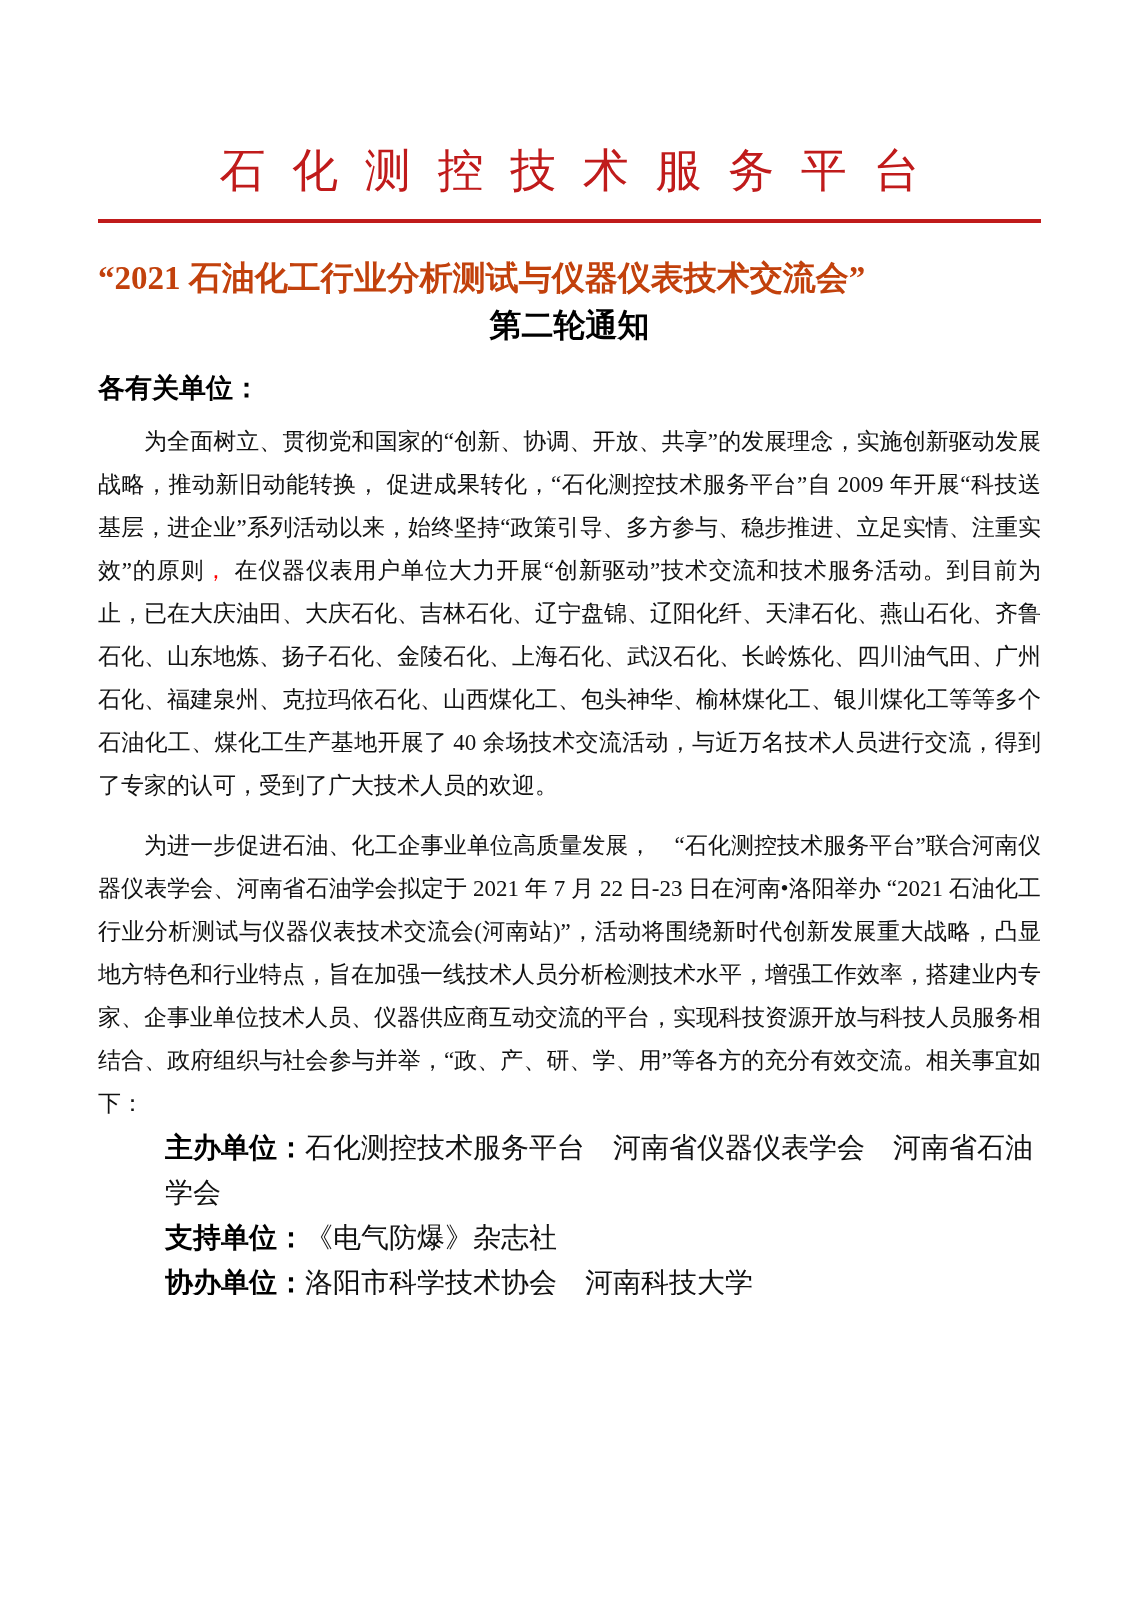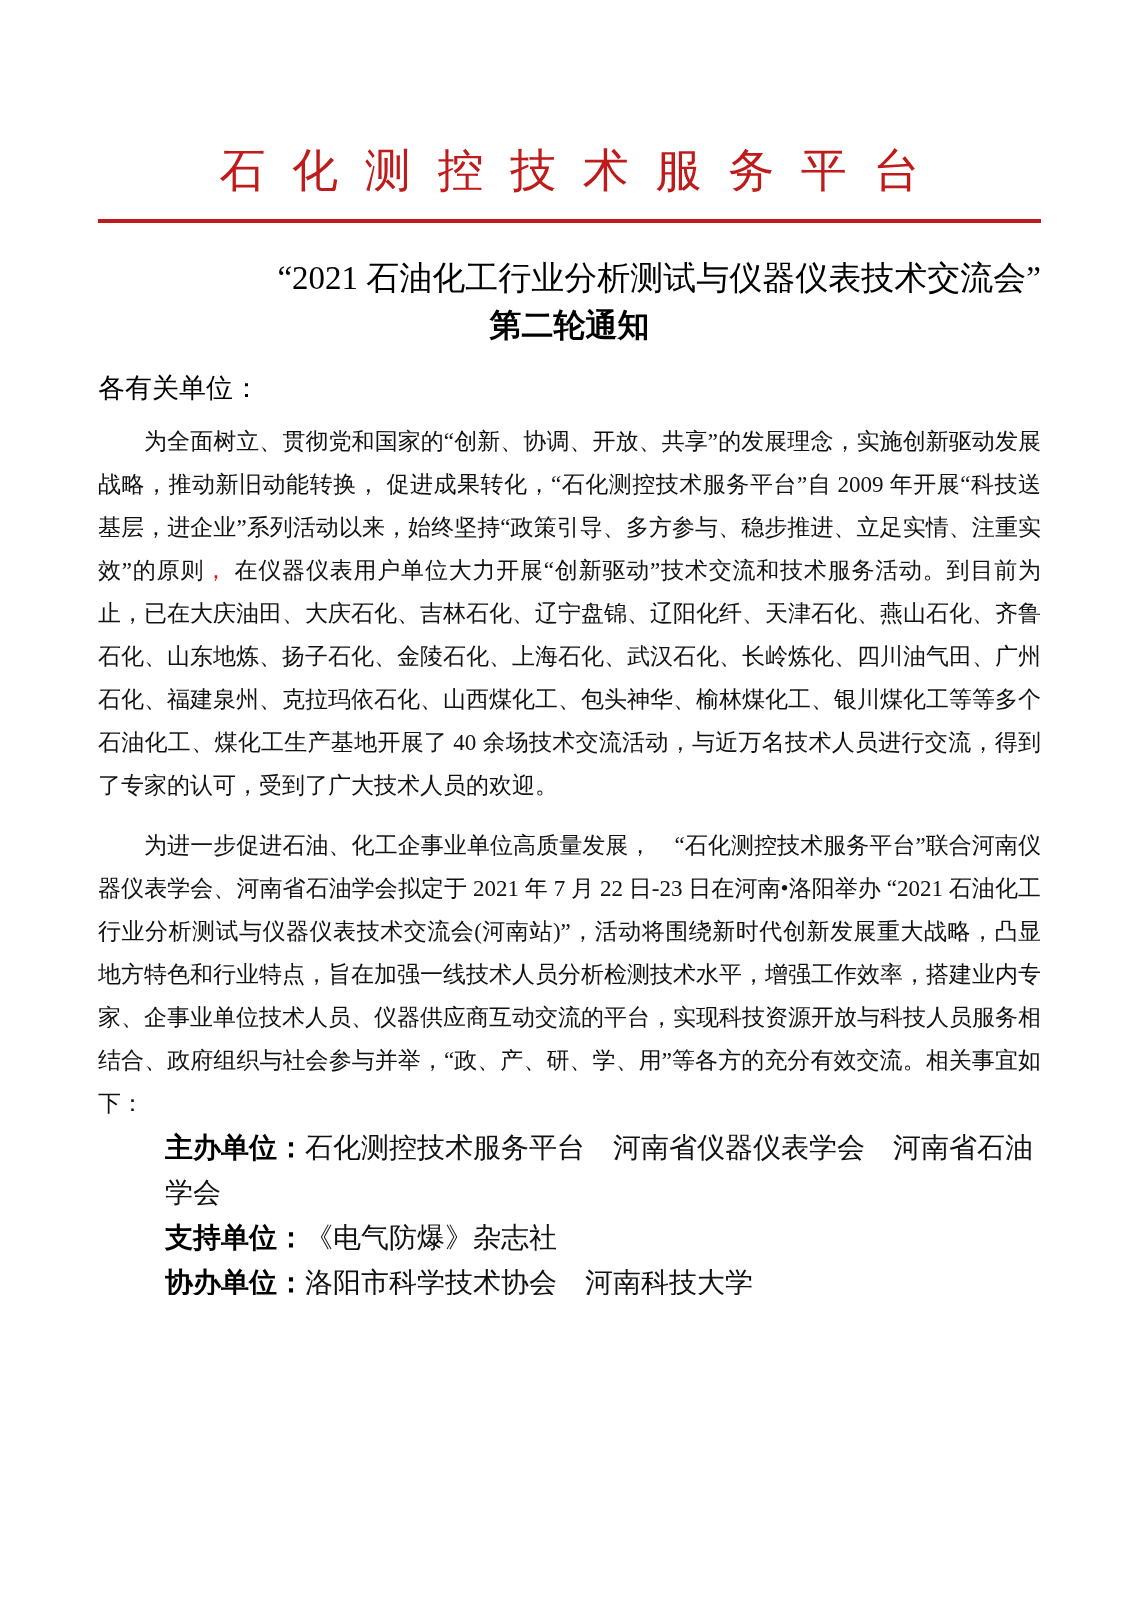--- a/index.html
+++ b/index.html
@@ -25,38 +25,38 @@
     margin-right: -0.58em; 
     white-space: nowrap;
   }
   .rule {
     height: 4px;
     background: #c01b1b;
     margin-top: 20px;
   }
   .doc-title {
     margin-top: 34px;
-    text-align: right;
-    font-weight: normal;
+    text-align: left;
+    font-weight: bold;
     font-size: 33px;
     line-height: 42px;
-    color: #000000;
+    color: #c2410c;
   }
   .doc-subtitle {
     margin-top: 6px;
     text-align: center;
     font-weight: bold;
     font-size: 32px;
     line-height: 40px;
     color: #000000;
   }
   .salutation {
     margin-top: 26px;
     font-family: "Liberation Sans", "DejaVu Sans", sans-serif;
-    font-weight: normal;
+    font-weight: bold;
     font-size: 27px;
     line-height: 34px;
     color: #000000;
   }
   .para {
     margin-top: 15px;
     font-size: 23px;
     line-height: 43px;
     text-align: justify;
     text-indent: 2em;

